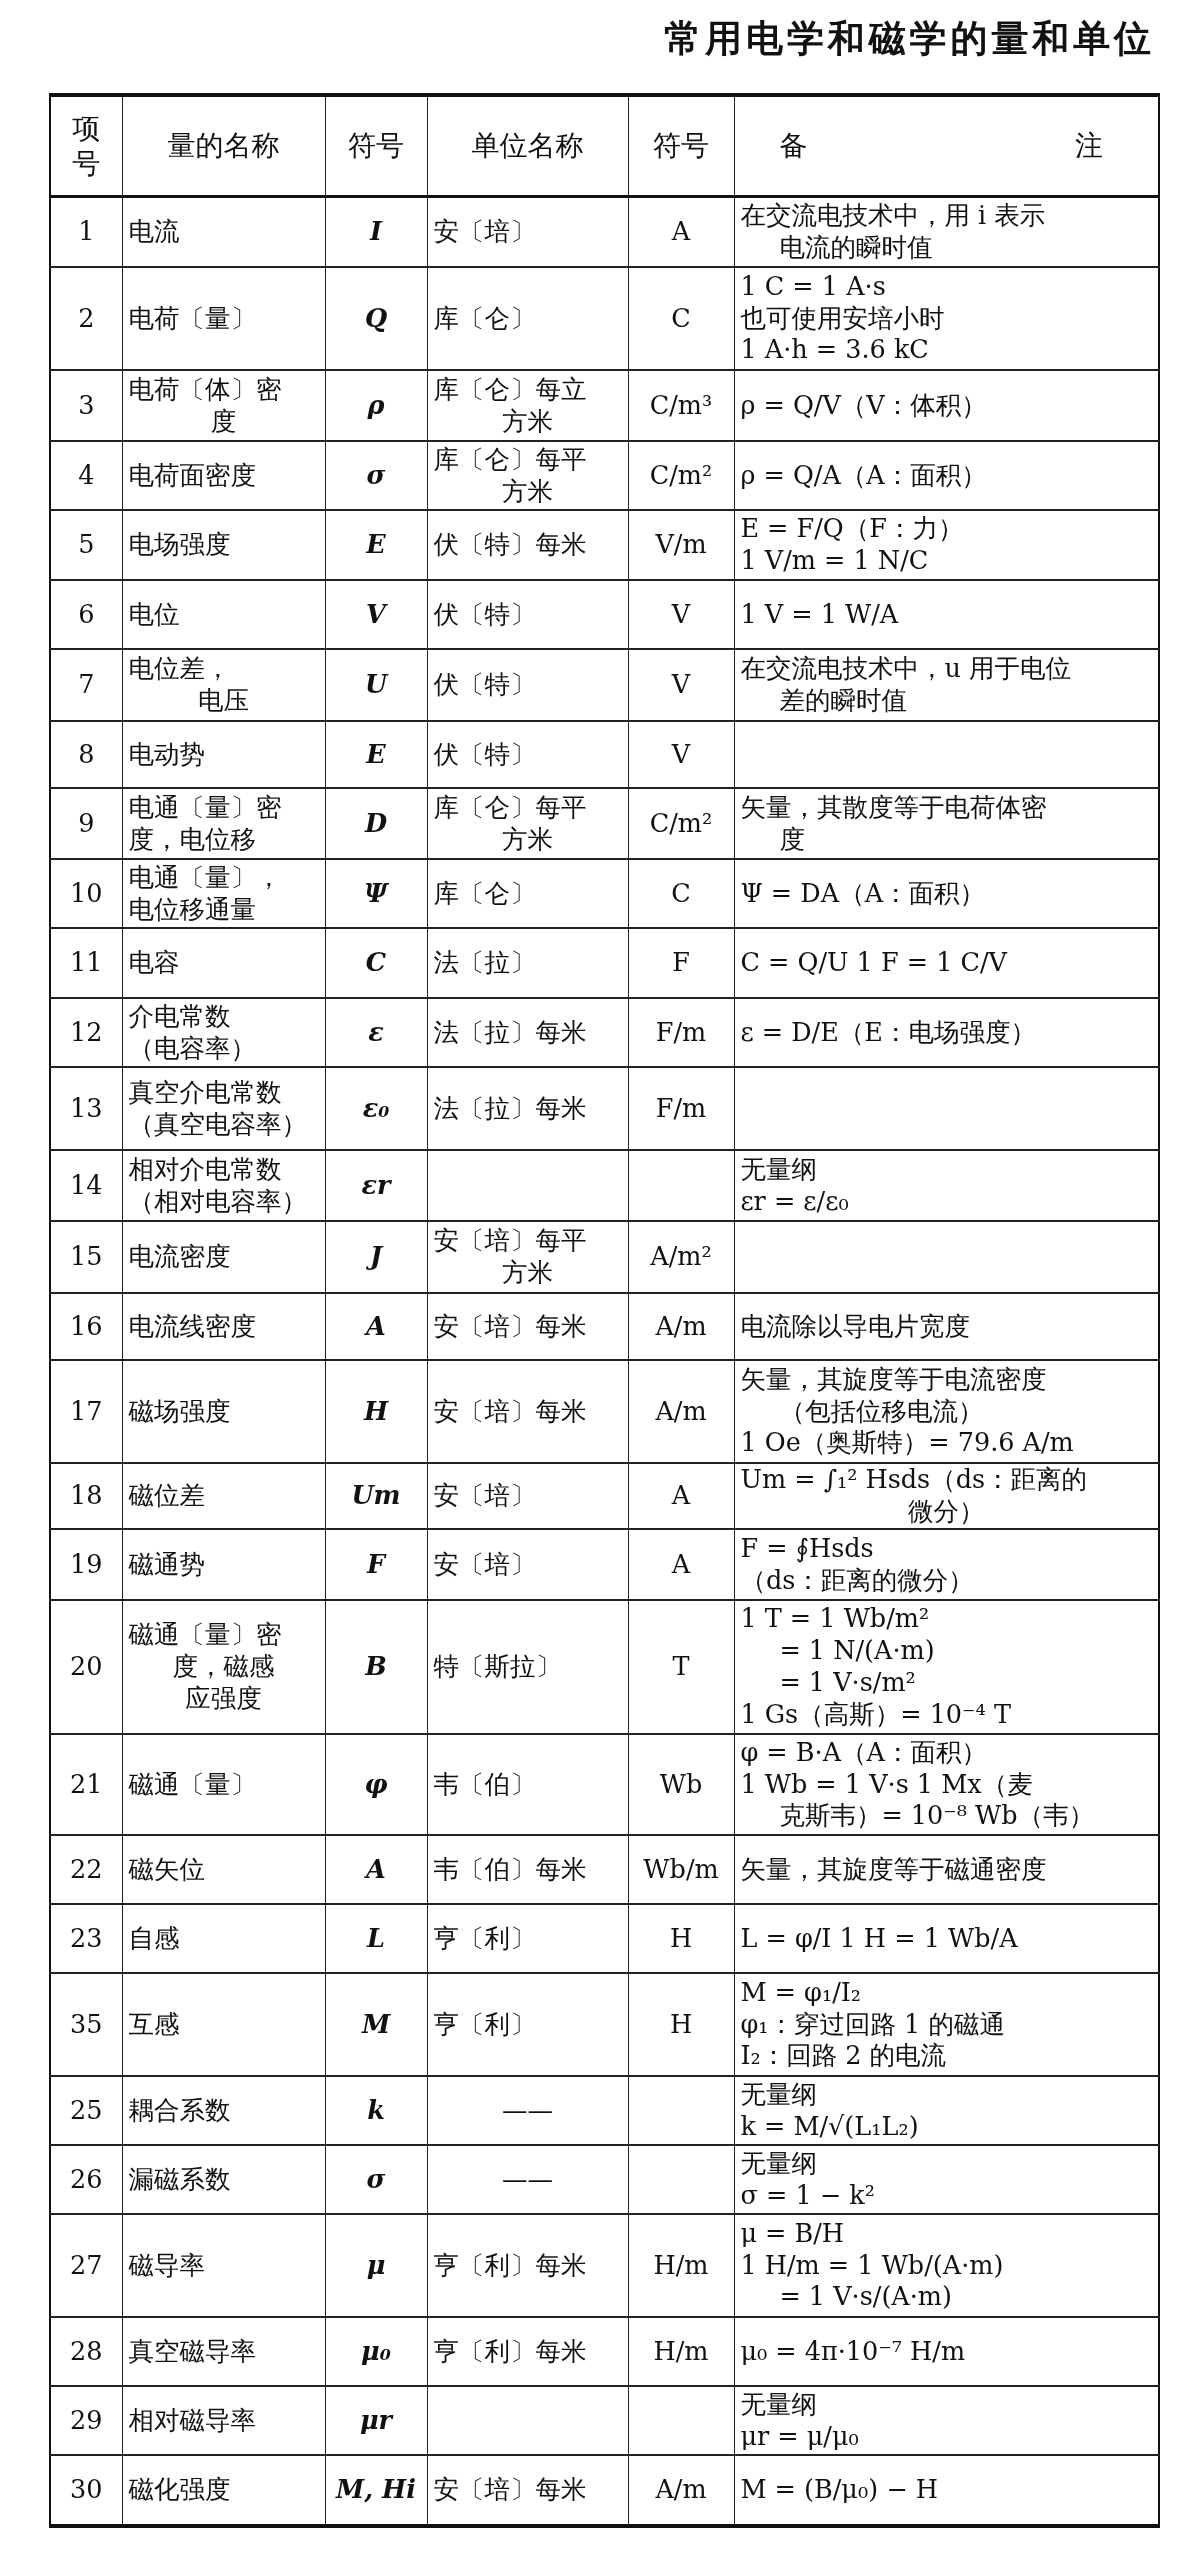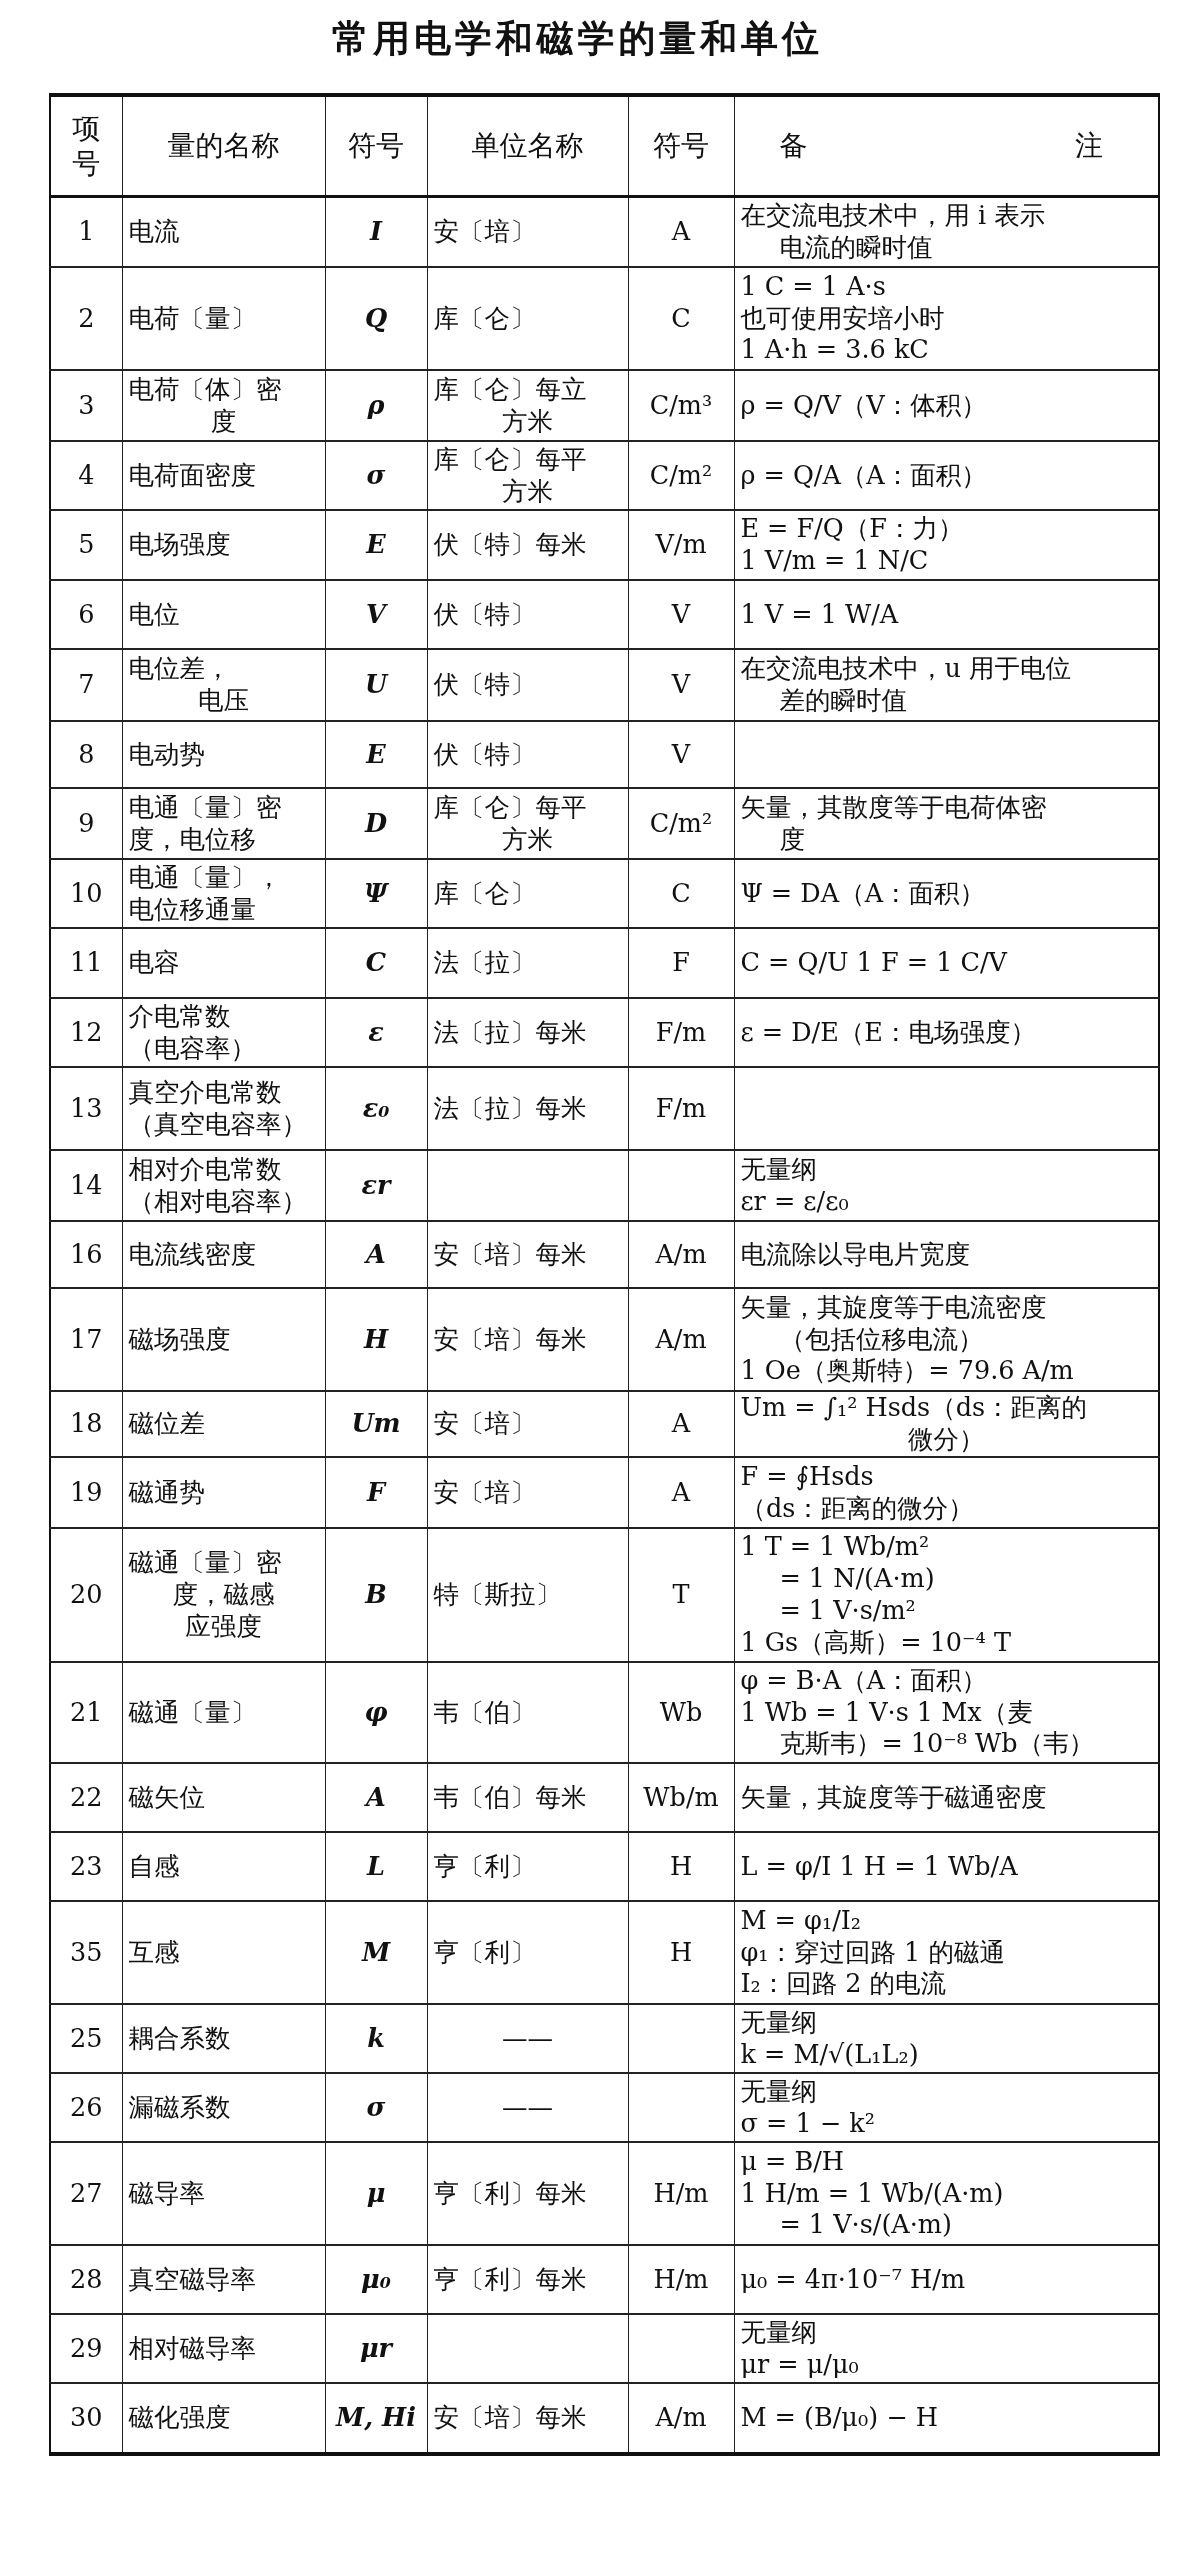--- a/index.html
+++ b/index.html
@@ -1,18 +1,18 @@
 <!DOCTYPE html>
 <html><head>
 <meta charset="utf-8">
 <style>
   html, body { margin: 0; padding: 0; background: #ffffff; }
   body { width: 1195px; height: 2576px; position: relative; overflow: hidden;
          font-family: "DejaVu Serif", "Liberation Serif", serif; color: #111; }
-  .title { position: absolute; left: 0; top: 13.7px; width: 1155px; text-align: center;
+  .title { position: absolute; left: 0; top: 13.7px; width: 1155px; text-align: right;
            font-family: "DejaVu Sans", "Liberation Sans", sans-serif; font-weight: bold;
            font-size: 37px; letter-spacing: 3.9px; color: #111; }
   table.units { position: absolute; left: 49px; top: 93px; width: 1109px;
                 border-collapse: collapse; table-layout: fixed;
                 border-top: 4.9px solid #111; border-bottom: 4.9px solid #111;
                 border-left: 2.9px solid #111; border-right: 2.9px solid #111; }
   table.units td, table.units th { border-left: 1.5px solid #222; border-right: 1.5px solid #222;
                border-bottom: 2.9px solid #222; padding: 0 5.9px; vertical-align: middle;
                font-size: 25.5px; line-height: 1.25; overflow: hidden; }
   table.units th { font-weight: normal; font-size: 28px; border-bottom: 3.9px solid #111; }
@@ -258,20 +258,33 @@
           <span class="line">（相对电容率）</span>
         </td>
         <td class="sym">εr</td>
         <td class="unit"></td>
         <td class="usym"></td>
         <td class="note">
           <span class="line">无量纲</span>
           <span class="line">εr = ε/ε₀</span>
         </td>
       </tr>
+      <tr style="height: 72px;">
+        <td class="no">15</td>
+        <td class="name">
+          <span class="line">电流密度</span>
+        </td>
+        <td class="sym">J</td>
+        <td class="unit">
+          <span class="line">安〔培〕每平</span>
+          <span class="line center">方米</span>
+        </td>
+        <td class="usym">A/m²</td>
+        <td class="note"></td>
+      </tr>
       <tr style="height: 67px;">
         <td class="no">16</td>
         <td class="name">
           <span class="line">电流线密度</span>
         </td>
         <td class="sym">A</td>
         <td class="unit">
           <span class="line">安〔培〕每米</span>
         </td>
         <td class="usym">A/m</td>

